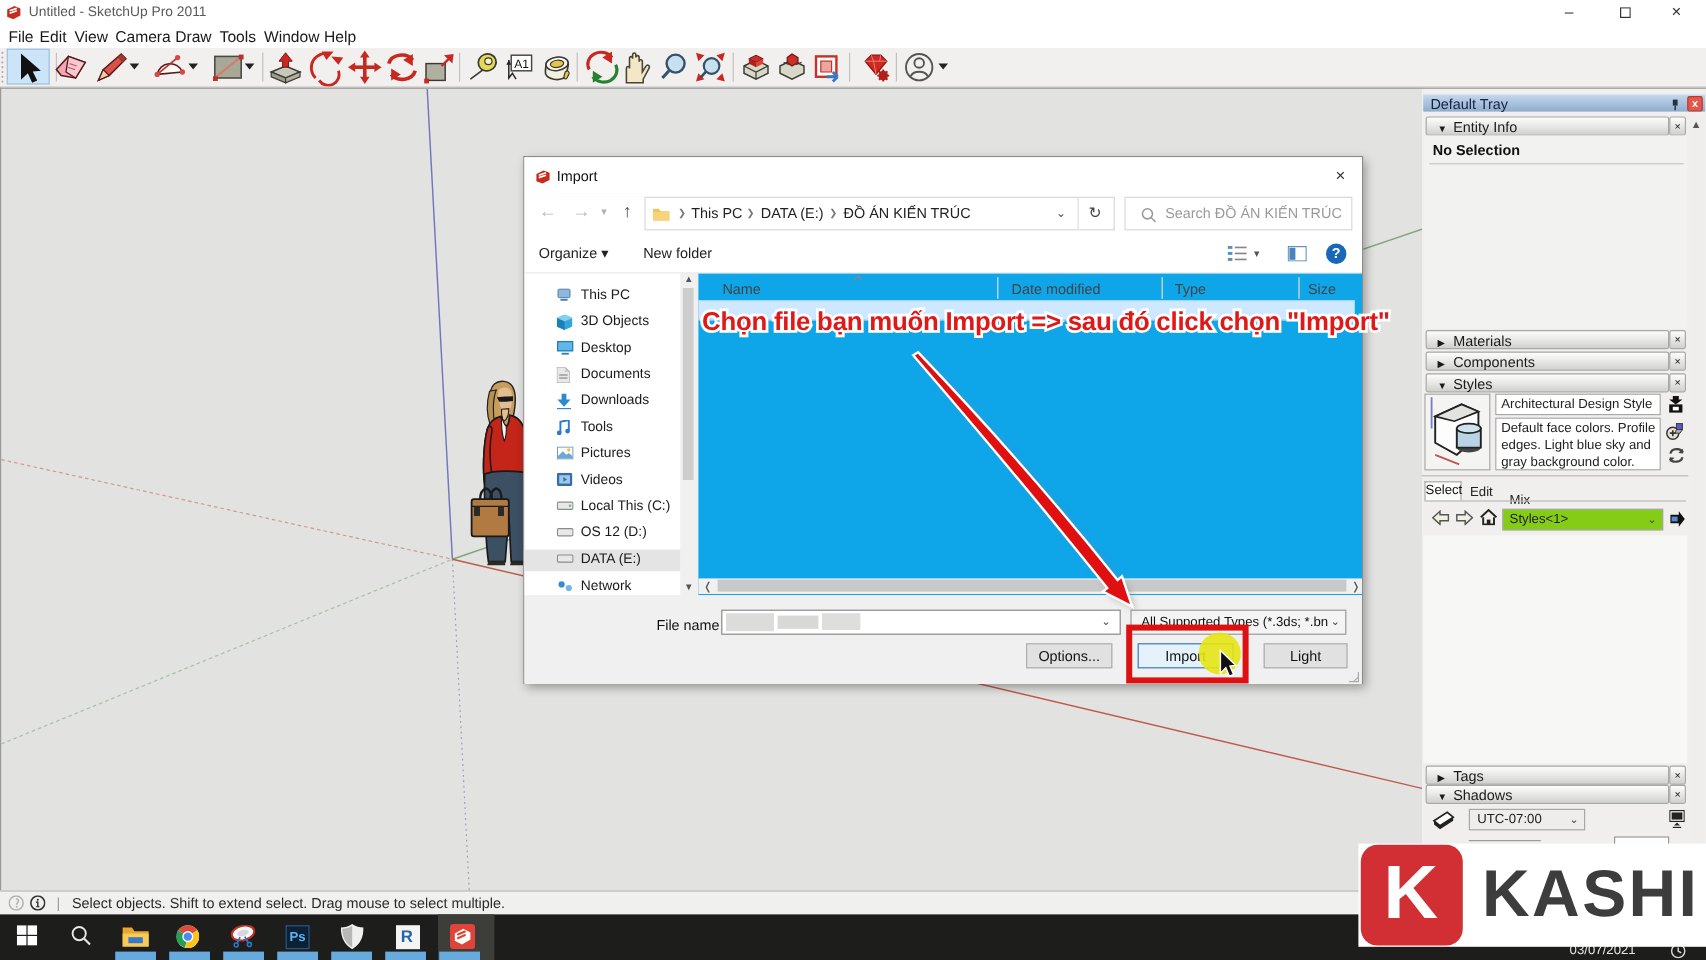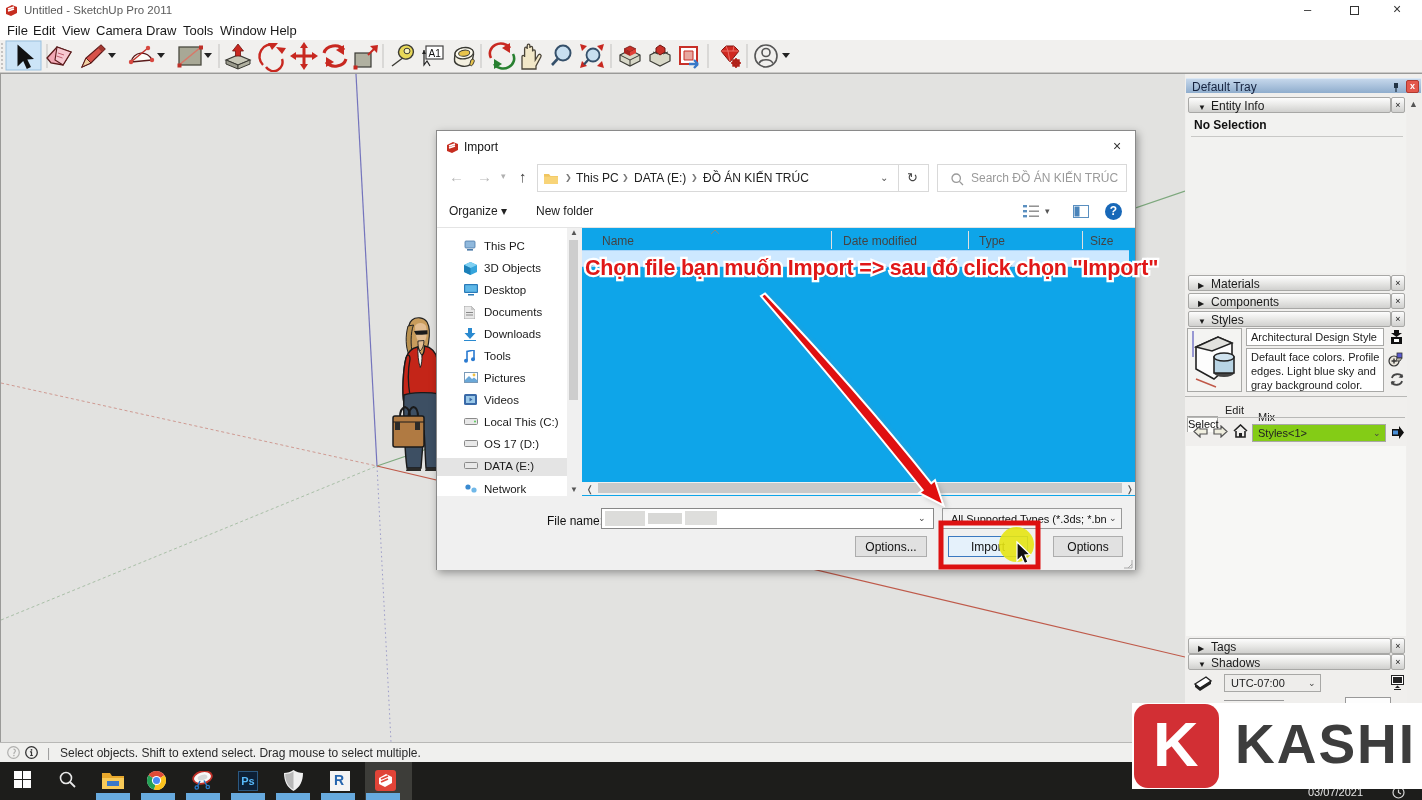--- a/index.html
+++ b/index.html
@@ -354,21 +354,21 @@
         <path d="M9 6 L14 6 L12 9 L8 9 Z" fill="#b8b4aa" stroke="#333" stroke-width="0.8"></path>
       </svg>
     <svg class="abs" style="left:205px;top:299px" width="14" height="13" viewBox="0 0 14 13">
         <path d="M2 5 A 5.5 4.5 0 0 1 12.5 4" fill="none" stroke="#444" stroke-width="1.8"></path>
         <path d="M12.5 1 L12.5 5 L8.5 4.5 Z" fill="#444"></path>
         <path d="M12 8 A 5.5 4.5 0 0 1 1.5 9" fill="none" stroke="#444" stroke-width="1.8"></path>
         <path d="M1.5 12 L1.5 8 L5.5 8.5 Z" fill="#444"></path>
       </svg>
     <div class="abs" style="left:0;top:322px;width:222px;height:1px;background:#b8b8b6"></div>
 
-    <div class="abs" style="left:2px;top:342px;width:31px;height:16px;background:#fcfcfa;border:1px solid #a8a8a6;border-bottom:none;font-size:11px;color:#111;text-align:left;line-height:15px">Select</div>
+    <div class="abs" style="left:2px;top:327px;width:31px;height:16px;background:#fcfcfa;border:1px solid #a8a8a6;border-bottom:none;font-size:11px;color:#111;text-align:left;line-height:15px">Select</div>
     <span class="abs" style="left:40px;top:330px;font-size:11px;color:#222">Edit</span>
     <span class="abs" style="left:73px;top:337px;font-size:11px;color:#222">Mix</span>
     <div class="abs" style="left:2px;top:343px;width:218px;height:1px;background:#b8b8b6"></div>
 
     <svg class="abs" style="left:8px;top:351px" width="15" height="13" viewBox="0 0 15 13">
         <path d="M7 1 L1 6.5 L7 12 L7 9 L14 9 L14 4 L7 4 Z" fill="#f0efe0" stroke="#555" stroke-width="1.2"></path>
       </svg>
     <svg class="abs" style="left:28px;top:351px" width="15" height="13" viewBox="0 0 15 13">
         <path d="M8 1 L14 6.5 L8 12 L8 9 L1 9 L1 4 L8 4 Z" fill="#f0efe0" stroke="#555" stroke-width="1.2"></path>
       </svg>
@@ -619,21 +619,21 @@
           <svg width="14" height="11" viewBox="0 0 14 11">
             <rect x="0.5" y="2.5" width="13" height="6" rx="1" fill="#e8e8e8" stroke="#8a8a8a"></rect>
             <circle cx="11" cy="5.5" r="1" fill="#5aca5a"></circle>
           </svg>
           <span>Local This (C:)</span>
         </div>
       <div class="sbitem" style="top:208px">
           <svg width="14" height="11" viewBox="0 0 14 11">
             <rect x="0.5" y="2.5" width="13" height="6" rx="1" fill="#e8e8e8" stroke="#8a8a8a"></rect>
           </svg>
-          <span>OS 17 (D:)</span>
+          <span>OS 12 (D:)</span>
         </div>
       <div class="sbitem" style="top:230px;background:#e4e4e4;width:130px">
           <svg width="14" height="11" viewBox="0 0 14 11">
             <rect x="0.5" y="2.5" width="13" height="6" rx="1" fill="#e8e8e8" stroke="#8a8a8a"></rect>
           </svg>
           <span>DATA (E:)</span>
         </div>
       <div class="sbitem" style="top:253px">
           <svg width="14" height="11" viewBox="0 0 14 11">
             <circle cx="4" cy="4" r="2.6" fill="#3a8ad0"></circle>
@@ -676,21 +676,21 @@
           <div class="abs" style="left:46px;top:4px;width:34px;height:11px;background:#d8d8d6"></div>
           <div class="abs" style="left:83px;top:2px;width:32px;height:14px;background:#dededc"></div>
         <span class="abs" style="left:316px;top:4px;font-size:9px;color:#444">⌄</span>
       </div>
       <div class="abs" style="left:505px;top:12px;width:180px;height:21px;background:#f4f4f4;border:1px solid #999;overflow:hidden">
         <span class="abs" style="left:8px;top:4px;font-size:11px;color:#111;white-space:nowrap">All Supported Types (*.3ds; *.bn</span>
         <span class="abs" style="left:166px;top:4px;font-size:9px;color:#444">⌄</span>
       </div>
       <div class="abs" style="left:418px;top:40px;width:72px;height:21px;background:#e1e1e1;border:1px solid #adadad;text-align:center;font-size:12px;color:#111;line-height:20px">Options...</div>
       <div class="abs" style="left:511px;top:40px;width:80px;height:21px;background:#e5f1fb;border:1px solid #3b79c0;text-align:center;font-size:12px;color:#111;line-height:20px">Import</div>
-      <div class="abs" style="left:616px;top:40px;width:70px;height:21px;background:#e1e1e1;border:1px solid #adadad;text-align:center;font-size:12px;color:#111;line-height:20px">Options</div>
+      <div class="abs" style="left:616px;top:40px;width:70px;height:21px;background:#e1e1e1;border:1px solid #adadad;text-align:center;font-size:12px;color:#111;line-height:20px">Light</div>
       <svg class="abs" style="left:687px;top:64px" width="9" height="9" viewBox="0 0 9 9">
           <path d="M8 0 L8 8 L0 8 M8 4 L4 8" stroke="#aaa" fill="none"></path>
         </svg>
     </div>
   </div>
 
   <div class="abs" style="left:1132px;top:703px;width:290px;height:86px;background:#fff">
     <div class="abs" style="left:2px;top:1px;width:85px;height:84px;background:#d22f34;border-radius:14px"></div>
     <span class="abs" style="left:21px;top:5px;font-size:63px;font-weight:bold;color:#fff;font-family:'Liberation Sans'">K</span>
     <span class="abs" style="left:103px;top:9px;font-size:55px;font-weight:bold;color:#3d3d3d;letter-spacing:2px;font-family:'Liberation Sans'">KASHI</span>

